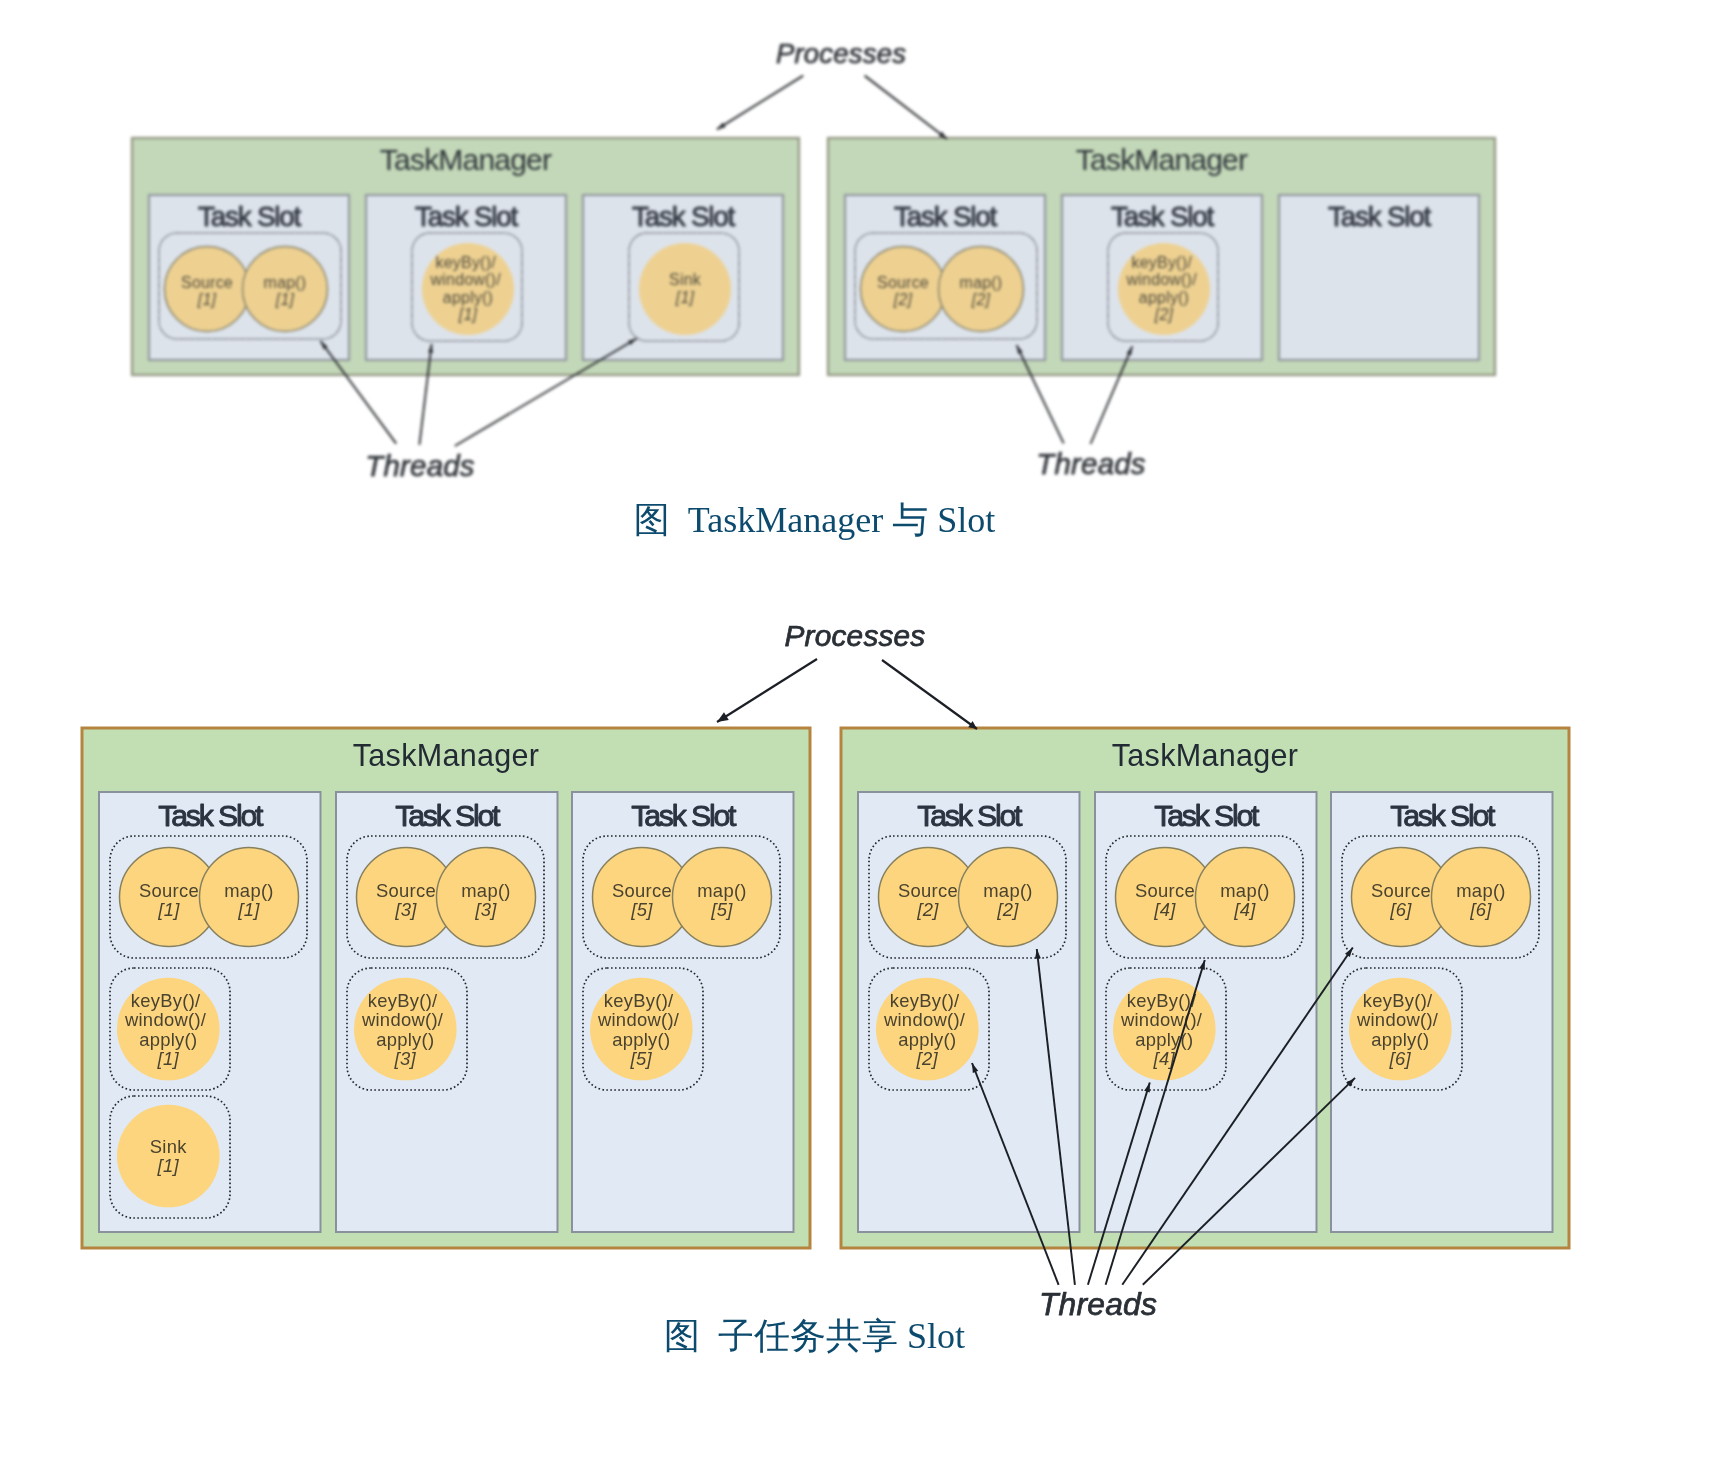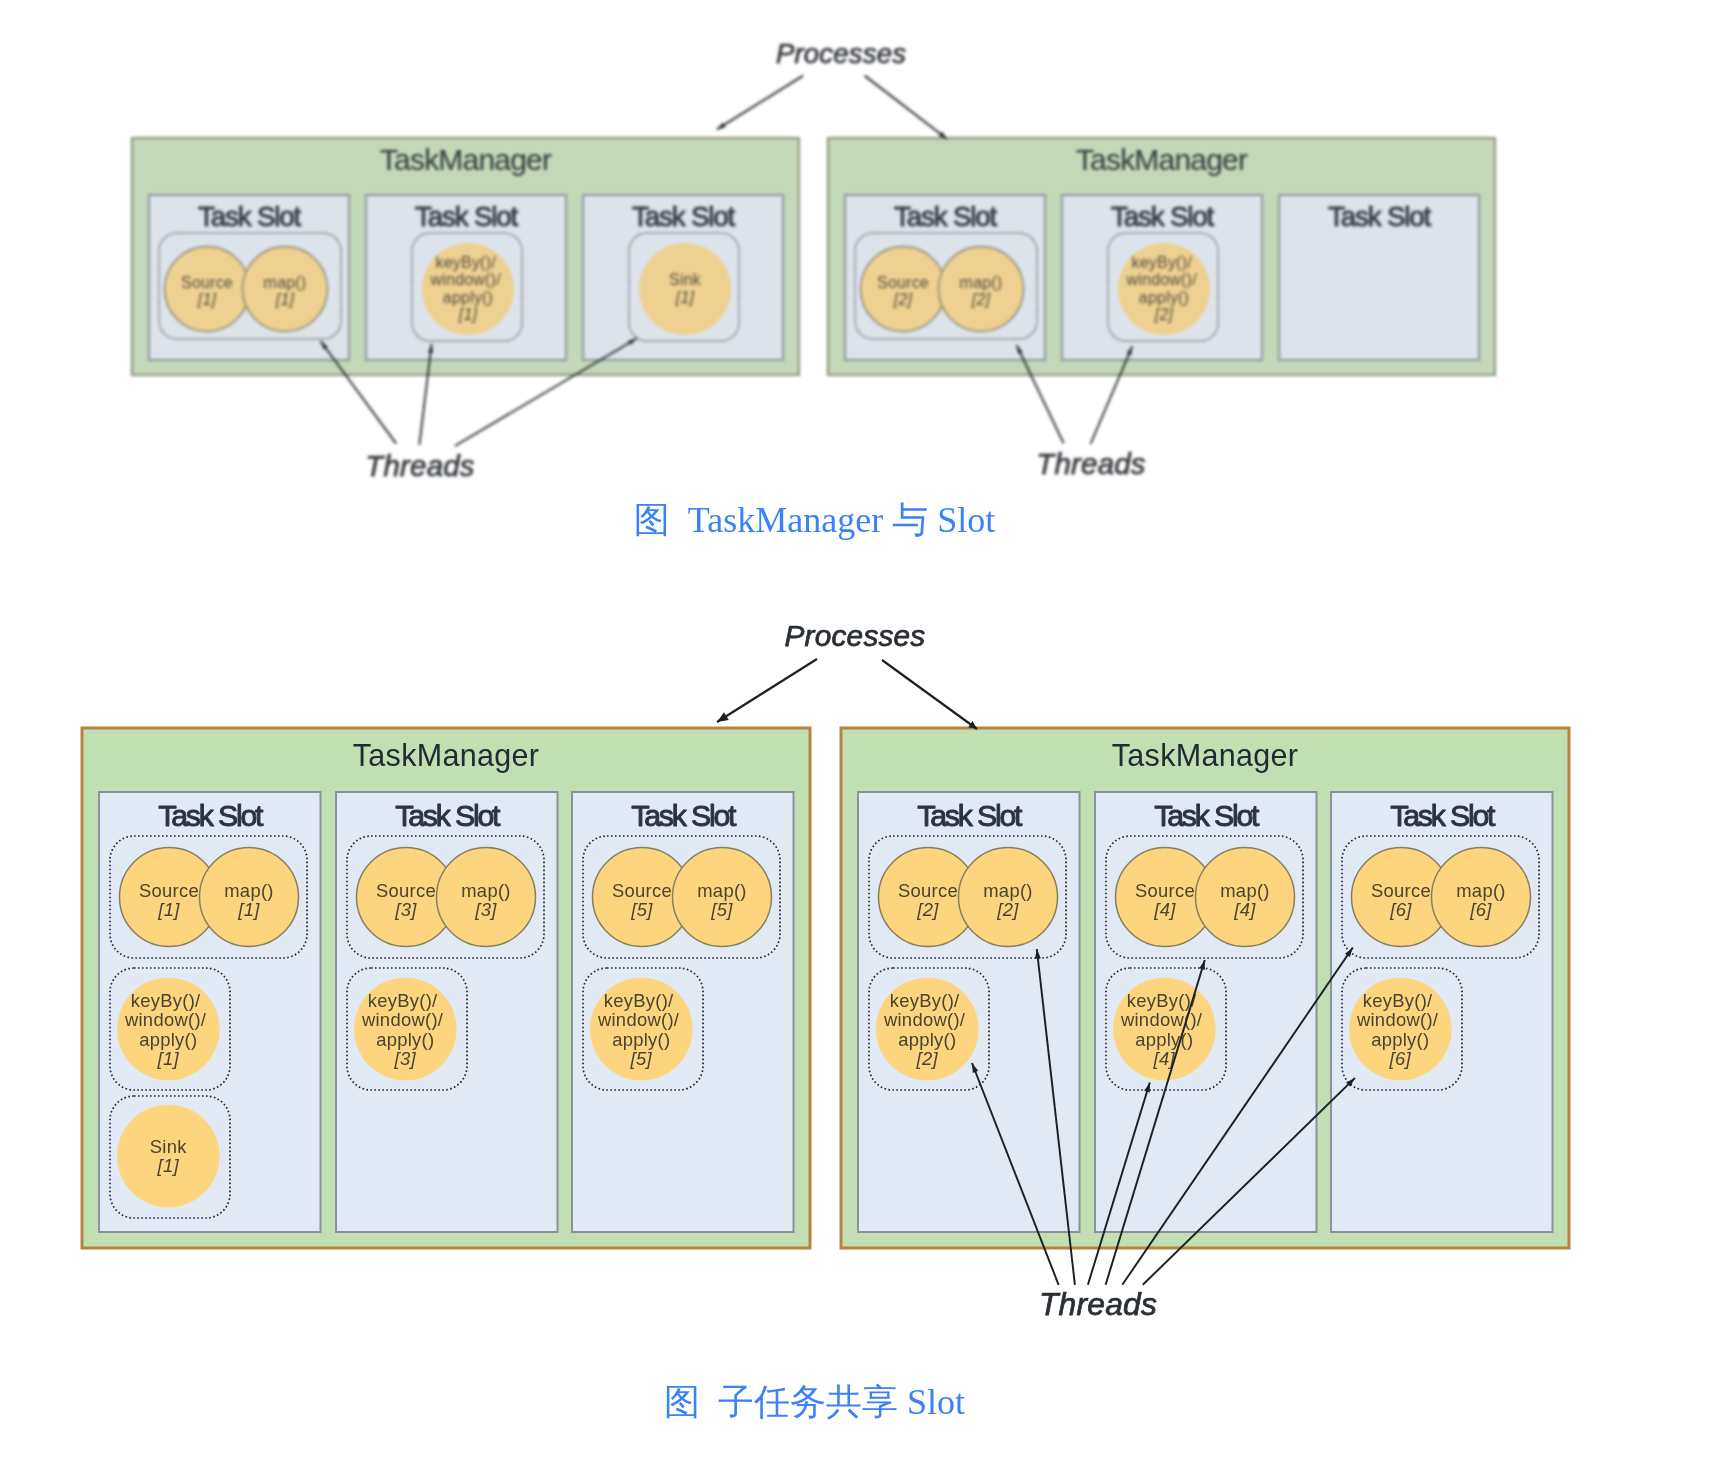--- a/index.html
+++ b/index.html
@@ -7,21 +7,21 @@
        font-family:"Liberation Sans",sans-serif;}
   .page{position:relative;width:1720px;height:1470px;background:#ffffff;}
   svg.layer{position:absolute;left:0;top:0;width:1720px;height:1470px;}
   svg text{dominant-baseline:middle;}
   .tm-title{font-family:"Liberation Sans",sans-serif;fill:#222a33;font-weight:400;}
   .slot-label{font-family:"Liberation Sans",sans-serif;fill:#2b3240;font-weight:400;stroke:#2b3240;stroke-width:0.95px;paint-order:stroke fill;stroke-linejoin:round;}
   .task-t{font-family:"Liberation Sans",sans-serif;fill:#4a4330;font-weight:400;}
   .task-i{font-family:"Liberation Sans",sans-serif;fill:#4a4330;font-style:italic;}
   .annot{font-family:"Liberation Sans",sans-serif;font-style:italic;font-weight:400;fill:#2a2f36;stroke:#2a2f36;stroke-width:0.75px;paint-order:stroke fill;stroke-linejoin:round;}
   .cap{position:absolute;left:0;width:1629px;text-align:center;
-       font-family:"Liberation Serif",serif;color:#3b82f6;white-space:pre;}
+       font-family:"Liberation Serif",serif;color:#0c4a6e;white-space:pre;}
   #fig-upper{filter:blur(1.55px) saturate(0.80) contrast(0.90) brightness(1.02);}
 </style>
 </head>
 <body>
 
 <div class="page">
 
   <svg class="layer" id="fig-upper" viewBox="0 0 1720 1470">
   <g>
    <rect x="132" y="138" width="667" height="237" fill="#c2dfb3" stroke="#8f9279" stroke-width="2.2"></rect>
@@ -289,14 +289,14 @@
     <path d="M 1204.8 960.0 L 1204.8 970.0 L 1199.2 968.3 Z" fill="#1c2026"></path>
     <line x1="1122.3" y1="1284.8" x2="1352.8" y2="947.5" stroke="#1c2026" stroke-width="1.95"></line>
     <path d="M 1352.8 947.5 L 1349.8 957.0 L 1345.0 953.7 Z" fill="#1c2026"></path>
     <line x1="1142.8" y1="1284.8" x2="1355" y2="1077.9" stroke="#1c2026" stroke-width="1.95"></line>
     <path d="M 1355.0 1077.9 L 1350.2 1086.7 L 1346.1 1082.5 Z" fill="#1c2026"></path>
     <text class="annot" style="font-size:29.8px;letter-spacing:0.2px" x="855" y="638" text-anchor="middle">Processes</text>
     <text class="annot" style="font-size:31.8px;letter-spacing:0.2px" x="1098" y="1307" text-anchor="middle">Threads</text>
   </svg>
 
   <div class="cap" style="top:496px;font-size:36px;">图  TaskManager 与 Slot</div>
-  <div class="cap" style="top:1378px;font-size:36px;">图  子任务共享 Slot</div>
+  <div class="cap" style="top:1312px;font-size:36px;">图  子任务共享 Slot</div>
 </div>
 
 </body></html>

